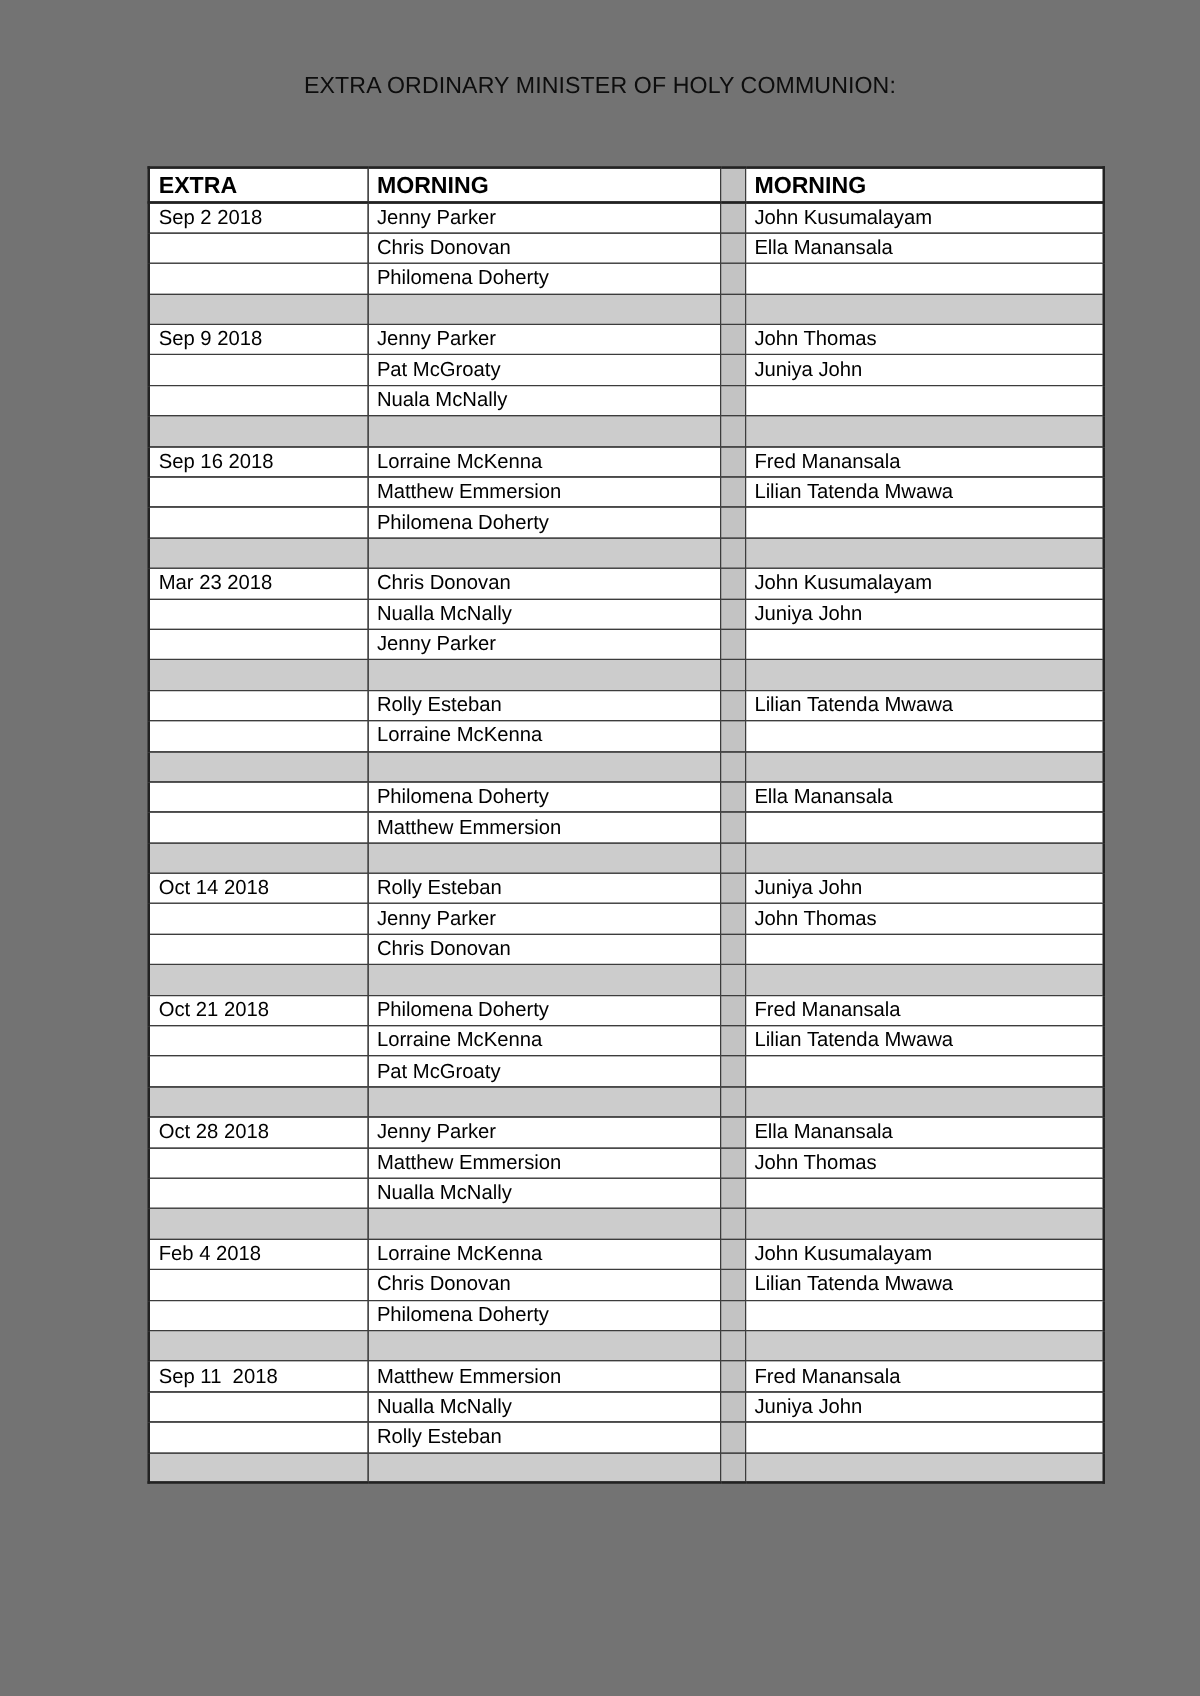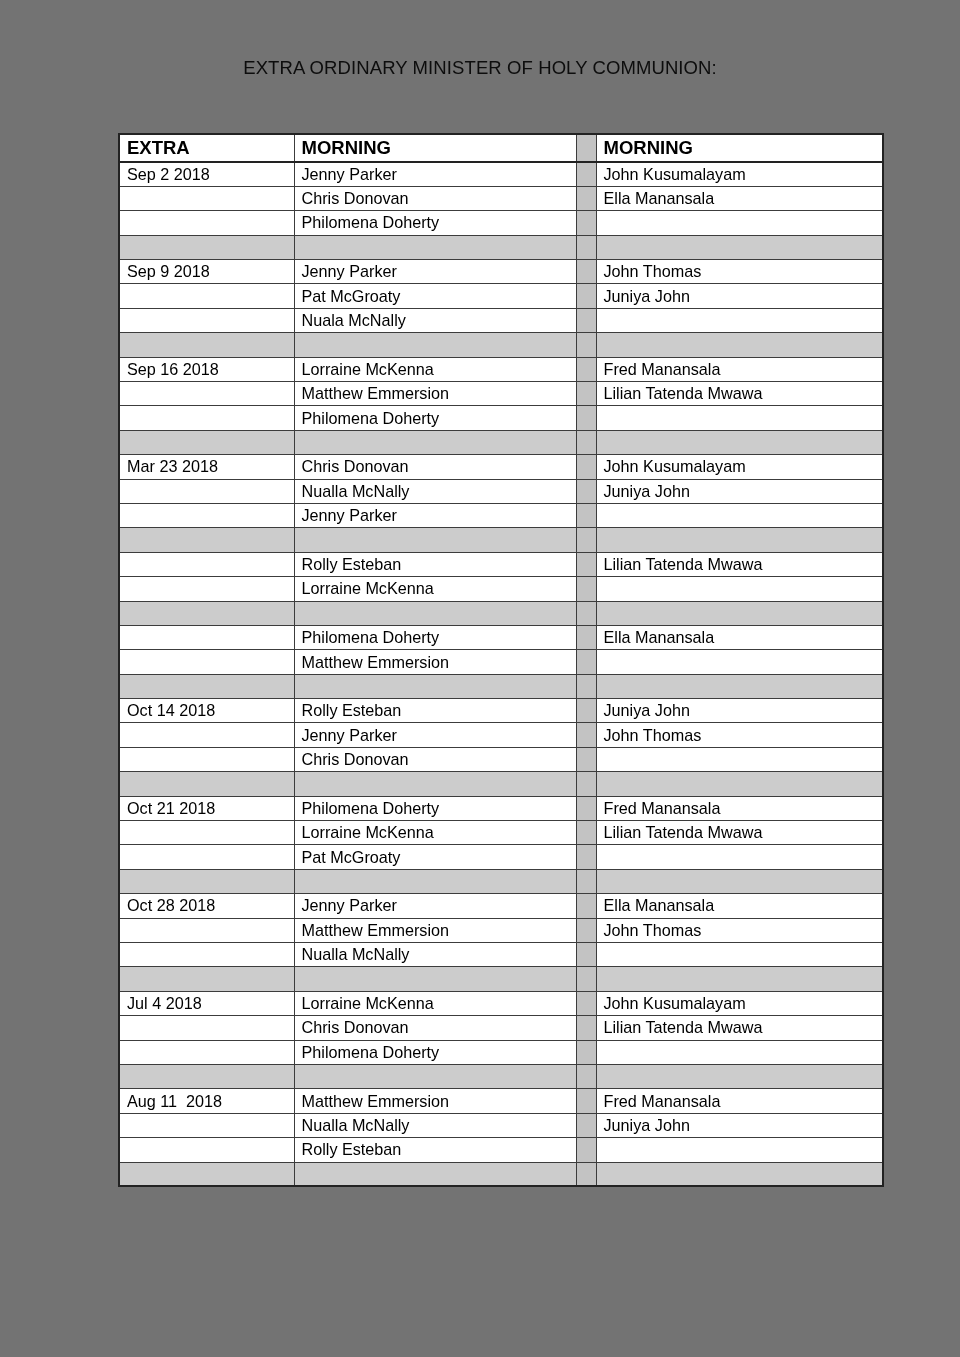--- a/index.html
+++ b/index.html
@@ -326,21 +326,21 @@
           <td class="cell-gap"></td>
           <td class="last"></td>
         </tr>
         <tr class="spacer-row">
           <td class="first"></td>
           <td></td>
           <td class="cell-gap"></td>
           <td class="last"></td>
         </tr>
         <tr>
-          <td class="first">Jul 4 2018</td>
+          <td class="first">Feb 4 2018</td>
           <td>Lorraine McKenna</td>
           <td class="cell-gap"></td>
           <td class="last">John Kusumalayam</td>
         </tr>
         <tr>
           <td class="first"></td>
           <td>Chris Donovan</td>
           <td class="cell-gap"></td>
           <td class="last">Lilian Tatenda Mwawa</td>
         </tr>
@@ -350,21 +350,21 @@
           <td class="cell-gap"></td>
           <td class="last"></td>
         </tr>
         <tr class="spacer-row">
           <td class="first"></td>
           <td></td>
           <td class="cell-gap"></td>
           <td class="last"></td>
         </tr>
         <tr>
-          <td class="first">Aug 11  2018</td>
+          <td class="first">Sep 11  2018</td>
           <td>Matthew Emmersion</td>
           <td class="cell-gap"></td>
           <td class="last">Fred Manansala</td>
         </tr>
         <tr>
           <td class="first"></td>
           <td>Nualla McNally</td>
           <td class="cell-gap"></td>
           <td class="last">Juniya John</td>
         </tr>

